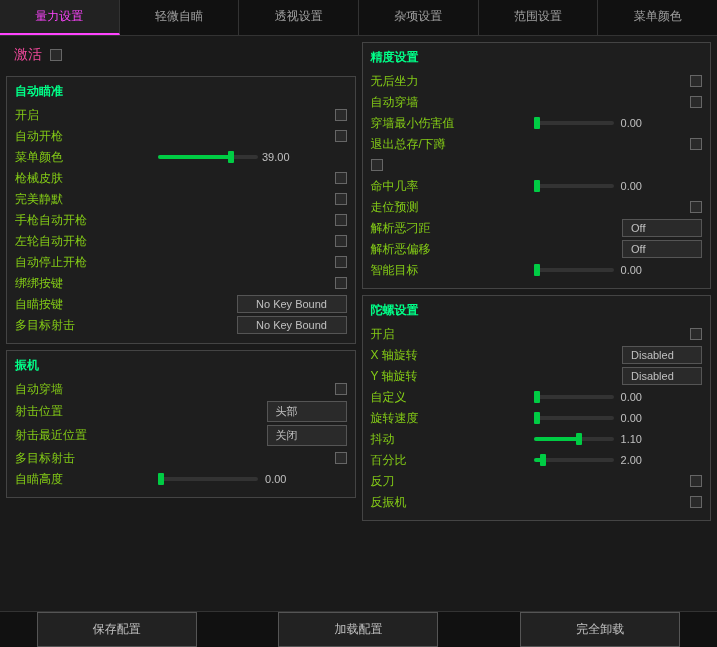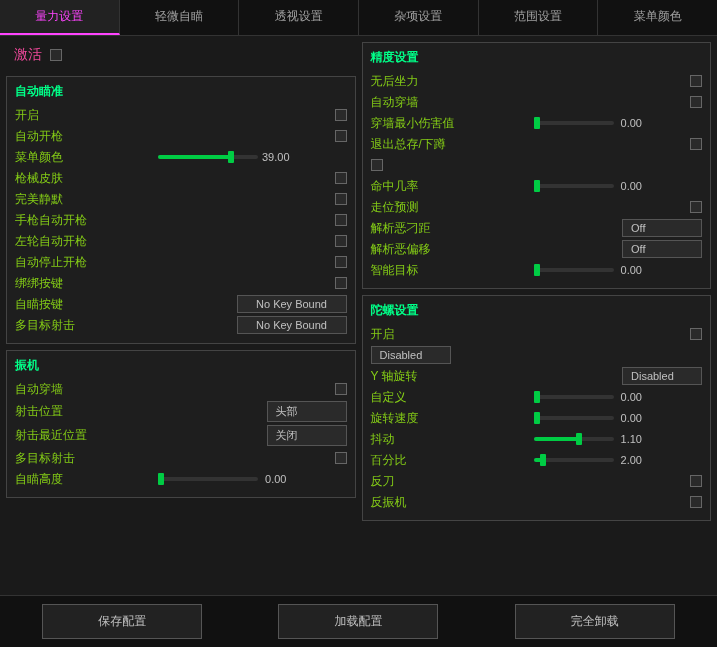--- a/index.html
+++ b/index.html
@@ -157,21 +157,21 @@
       color: #c0c0c0;
       font-size: 11px;
       padding: 2px 8px;
       min-width: 80px;
       text-align: left;
     }
     
     .bottom-bar {
       display: flex;
       justify-content: space-around;
-      padding: 8px;
+      padding: 0;
       background: #111;
       border-top: 1px solid #333;
       gap: 8px;
     }
     .bottom-btn {
       flex: 1;
       max-width: 160px;
       background: #222;
       border: 1px solid #555;
       color: #c0c0c0;
@@ -394,20 +394,21 @@
 
       <div class="section-box">
         <div class="section-title">陀螺设置</div>
 
         <div class="setting-row">
           <span class="setting-label setting-label-wide">开启</span>
           <div class="checkbox"></div>
         </div>
 
         <div class="setting-row">
+          <span class="setting-label setting-label-wide">X 轴旋转</span>
           <div class="dropdown">Disabled</div>
         </div>
 
         <div class="setting-row">
           <span class="setting-label setting-label-wide">Y 轴旋转</span>
           <div class="dropdown">Disabled</div>
         </div>
 
         <div class="setting-row">
           <span class="setting-label setting-label-wide">自定义</span>

